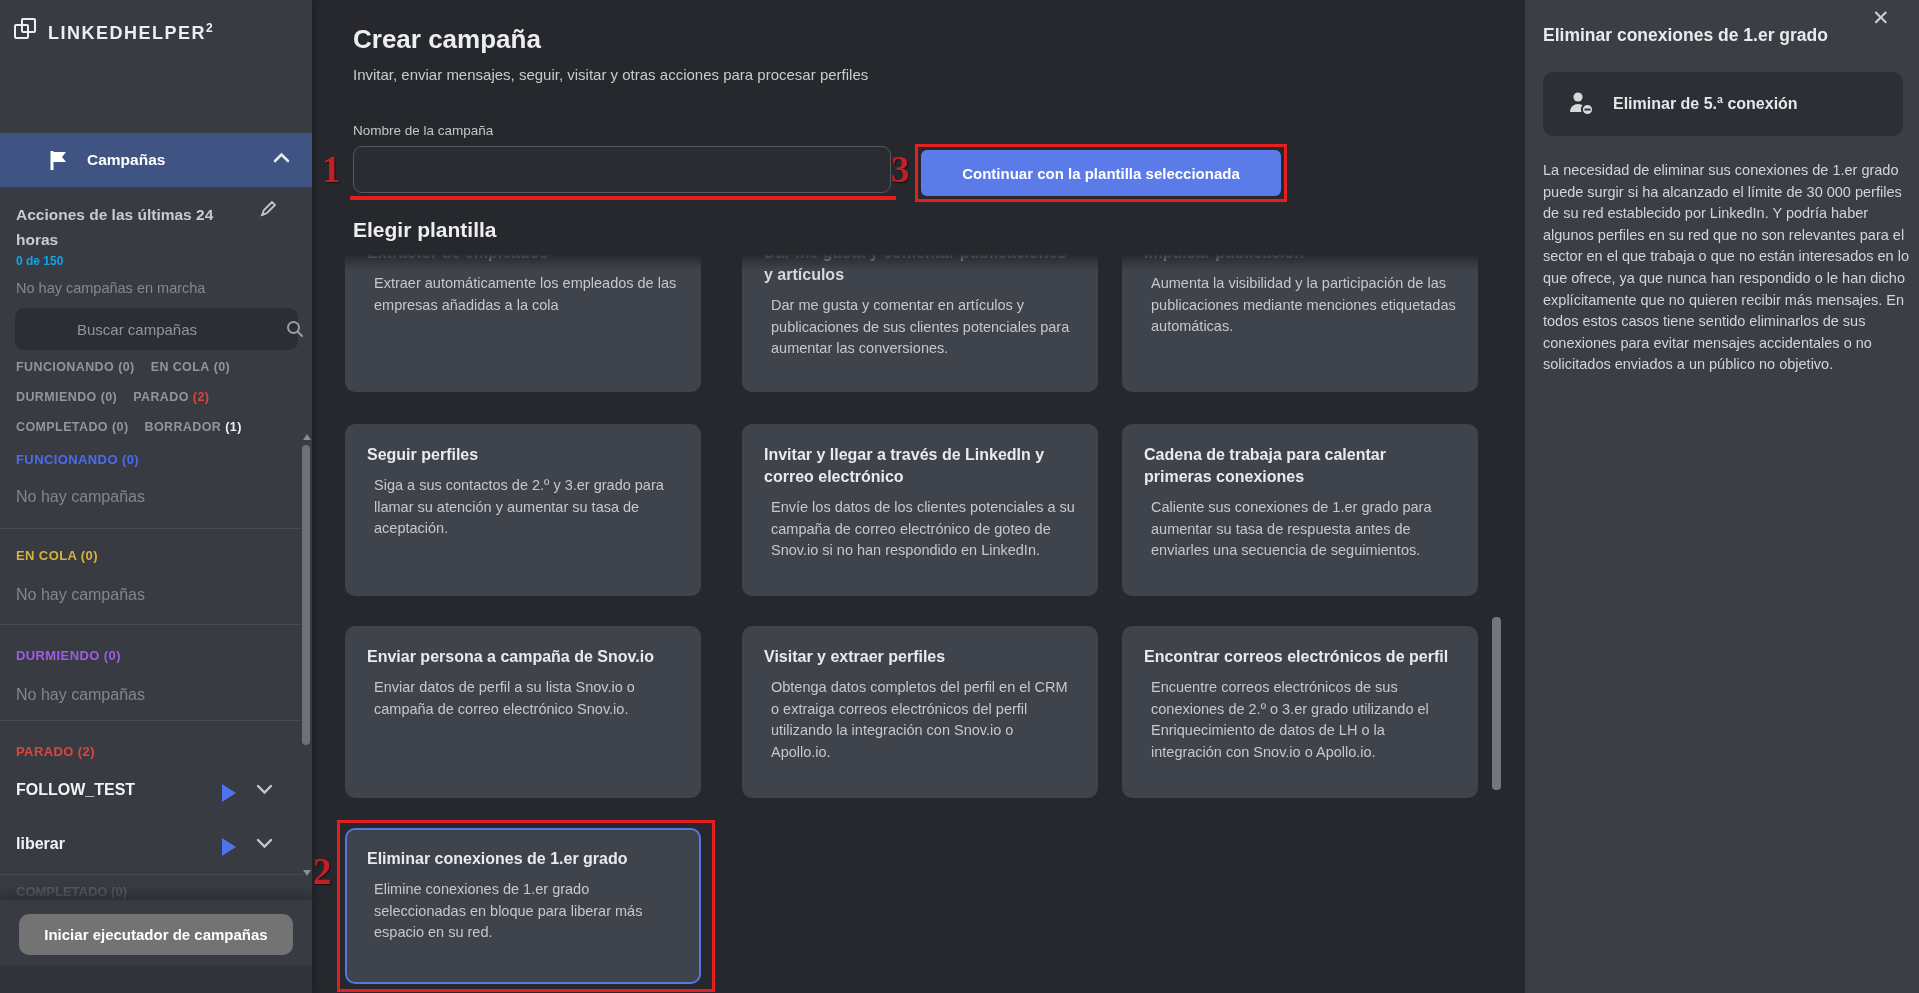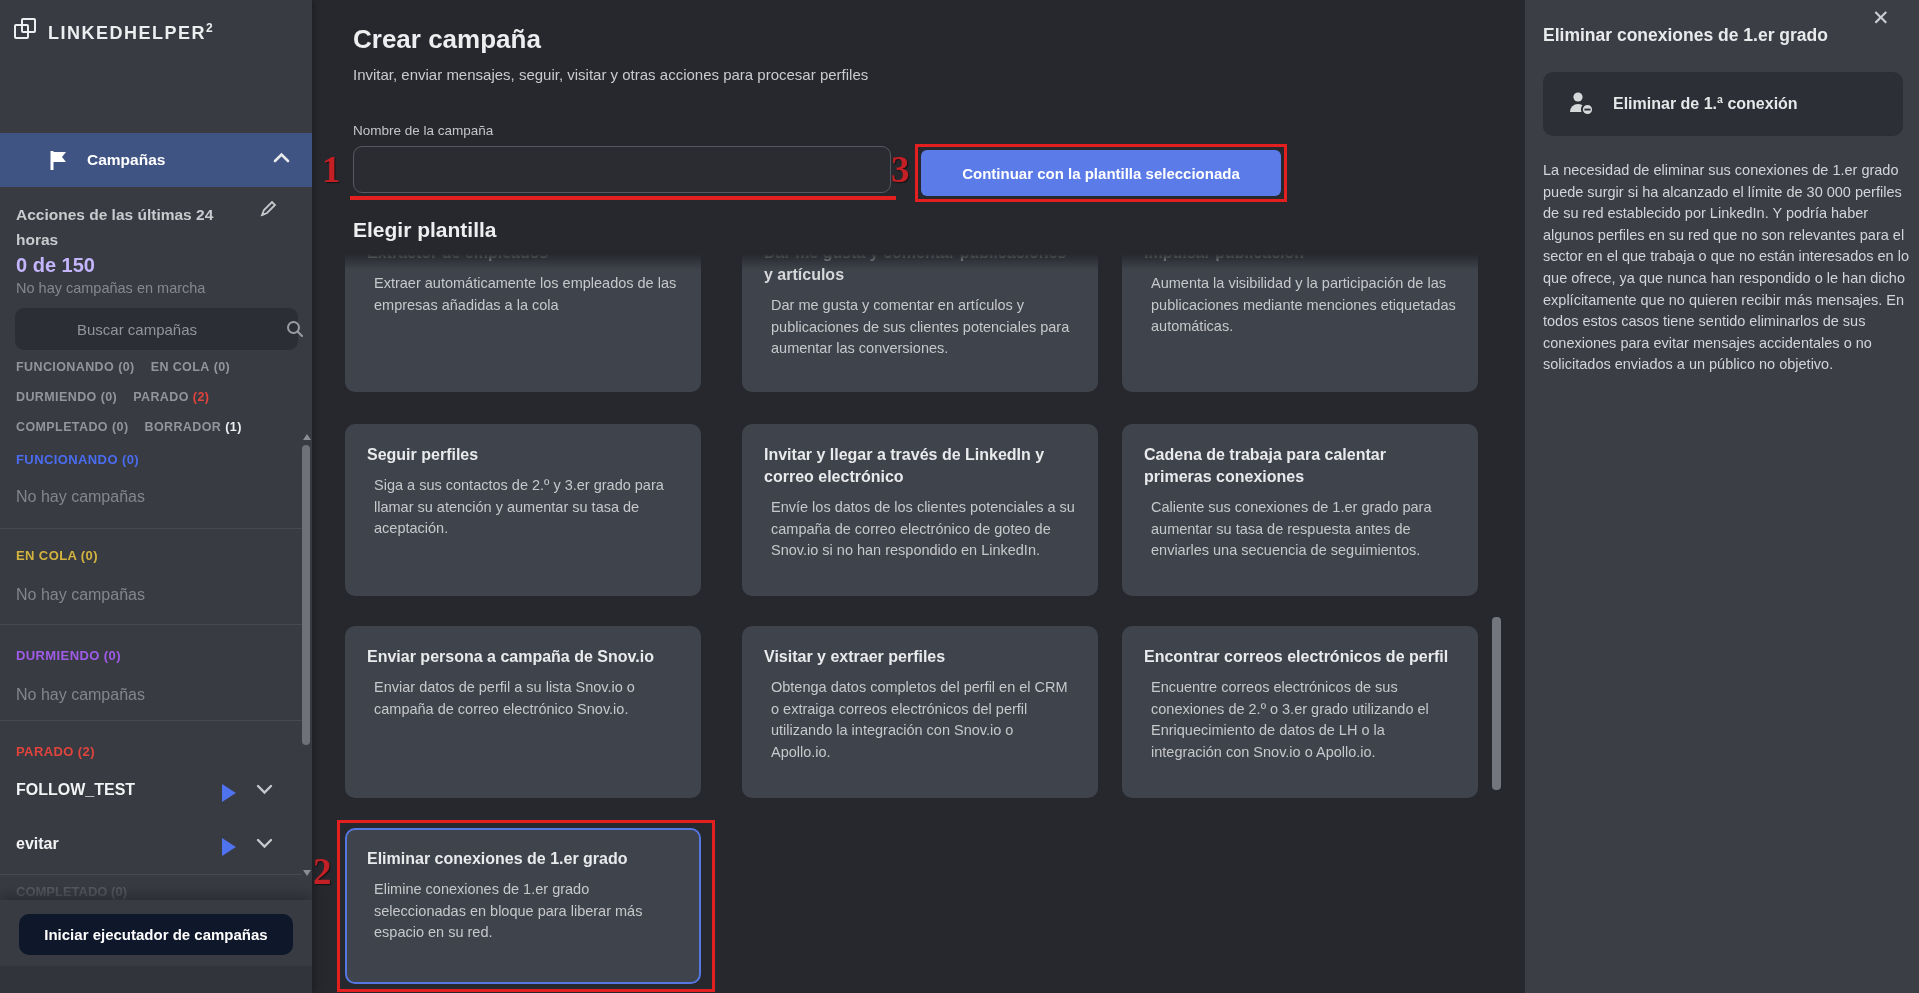--- a/index.html
+++ b/index.html
@@ -20,21 +20,21 @@
 
   .nav-campaigns { position:absolute; left:0; top:133px; width:312px; height:54px;
                    background:#405484; display:flex; align-items:center; cursor:pointer;padding-left:20px; }
   .nav-campaigns .flag { margin-left:30px; }
   .nav-campaigns .lbl { margin-left:18px; color:#fff; font-weight:bold; font-size:15.5px; }
   .nav-campaigns .chev { position:absolute; right:22px; top:19px; }
 
   .summary-title { position:absolute; left:16px; top:202px; width:232px;
                    color:#c9cbce; font-size:15.5px; font-weight:bold; line-height:25px; }
   .pencil { position:absolute; left:260px; top:200px; cursor:pointer; }
-  .summary-count { position:absolute; left:16px; top:254px; color:#c4b5fd; font-size:20px; font-weight:bold; }
+  .summary-count { position:absolute; left:16px; top:254px; color:#0ea5e9; font-size:12px; font-weight:bold; }
   .summary-empty { position:absolute; left:16px; top:280px; color:#85888e; font-size:14.5px; }
 
   .search-box { position:absolute; left:15px; top:308px; width:283px; height:42px;
                 background:#2b2e34; border-radius:9px; display:flex; align-items:center;padding-left:45px; }
   .search-box input { flex:1; background:transparent; border:none; outline:none;
                       color:#cfd1d4; font-size:15px; padding:0 10px 0 17px;
                       font-family:"Liberation Sans", sans-serif; }
   .search-box input::placeholder { color:#92959b; }
   .search-ic { margin-right:14px; }
 
@@ -52,21 +52,21 @@
   .camp-name { position:absolute; left:16px; top:5px; color:#f2f3f4; font-size:16px; font-weight:bold; }
   .play-btn { position:absolute; left:222px; top:8px; width:0; height:0; cursor:pointer;
               border-left:14px solid #4f72ef; border-top:9px solid transparent; border-bottom:9px solid transparent; }
   .camp-chev { position:absolute; left:256px; top:8px; cursor:pointer; }
 
   .hidden-sec { position:absolute; left:16px; top:884px; color:#9a9da3; opacity:.32;
                 font-size:13px; font-weight:bold; }
   .sb-footer { position:absolute; left:0; top:900px; width:312px; height:93px; background:#383b42;
                box-shadow:0 -6px 10px rgba(35,37,42,.55); }
   .runner-btn { position:absolute; left:19px; top:14px; width:274px; height:41px;
-                background:#0f172a; border:none; border-radius:10px; color:#fff;
+                background:#737373; border:none; border-radius:10px; color:#fff;
                 font-size:15px; font-weight:bold; cursor:pointer;
                 font-family:"Liberation Sans", sans-serif; }
   .sb-bottom-band { position:absolute; left:0; top:966px; width:312px; height:27px; background:#31343a; }
 
   .sb-scroll-thumb { position:absolute; left:302px; top:445px; width:8px; height:300px;
                      background:#6e7177; border-radius:4px; cursor:pointer; }
   .sb-scroll-up { position:absolute; left:303px; top:434px; width:0; height:0;
                   border-left:4px solid transparent; border-right:4px solid transparent;
                   border-bottom:6px solid #8a8d92; }
   .sb-scroll-down { position:absolute; left:303px; top:870px; width:0; height:0;
@@ -219,21 +219,21 @@
     <div class="camp-row" style="top:776px;">
       <span class="camp-name">FOLLOW_TEST</span>
       <span class="play-btn"></span>
       <span class="camp-chev">
         <svg width="17" height="11" viewBox="0 0 17 11">
             <polyline points="2,2 8.5,8.5 15,2" fill="none" stroke="#c6c8cb" stroke-width="2.4" stroke-linecap="round"></polyline>
           </svg>
       </span>
     </div>
     <div class="camp-row" style="top:830px;">
-      <span class="camp-name">evitar</span>
+      <span class="camp-name">liberar</span>
       <span class="play-btn"></span>
       <span class="camp-chev">
         <svg width="17" height="11" viewBox="0 0 17 11">
             <polyline points="2,2 8.5,8.5 15,2" fill="none" stroke="#c6c8cb" stroke-width="2.4" stroke-linecap="round"></polyline>
           </svg>
       </span>
     </div>
     <div class="sb-divider" style="top:874px;"></div>
     <div class="hidden-sec">COMPLETADO (0)</div>
 
@@ -305,21 +305,21 @@
     <div class="panel-title">Eliminar conexiones de 1.er grado</div>
     <div class="panel-pill">
       <span class="pictog">
         <svg width="30" height="30" viewBox="0 0 30 30">
           <circle cx="11" cy="8" r="4.6" fill="#d6d8da"></circle>
           <path d="M3 23 a8 8 0 0 1 16 0 Z" fill="#d6d8da"></path>
           <circle cx="20.5" cy="20.5" r="5.6" fill="#d6d8da" stroke="#2c2f36" stroke-width="2"></circle>
           <rect x="17.4" y="19.6" width="6.2" height="1.9" fill="#2c2f36"></rect>
         </svg>
       </span>
-      <span class="pill-lbl">Eliminar de 1.ª conexión</span>
+      <span class="pill-lbl">Eliminar de 5.ª conexión</span>
     </div>
     <div class="panel-desc">La necesidad de eliminar sus conexiones de 1.er grado puede surgir si ha alcanzado el límite de 30 000 perfiles de su red establecido por LinkedIn. Y podría haber algunos perfiles en su red que no son relevantes para el sector en el que trabaja o que no están interesados en lo que ofrece, ya que nunca han respondido o le han dicho explícitamente que no quieren recibir más mensajes. En todos estos casos tiene sentido eliminarlos de sus conexiones para evitar mensajes accidentales o no solicitados enviados a un público no objetivo.</div>
   </section>
 
   <div class="anno-num" style="left:322px; top:148px;">1</div>
   <div class="anno-line" style="left:350px; top:196px; width:546px; height:4px;"></div>
 
   <div class="anno-num" style="left:891px; top:148px;">3</div>
   <div class="anno-box" style="left:915px; top:144px; width:372px; height:58px;"></div>
 

